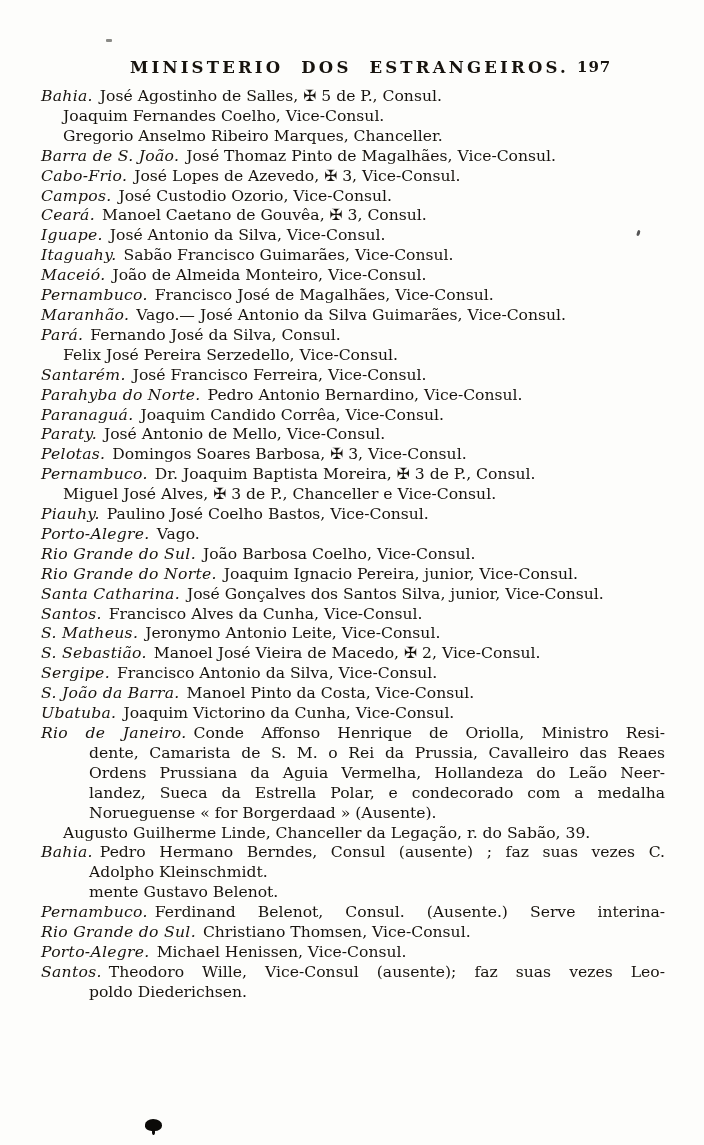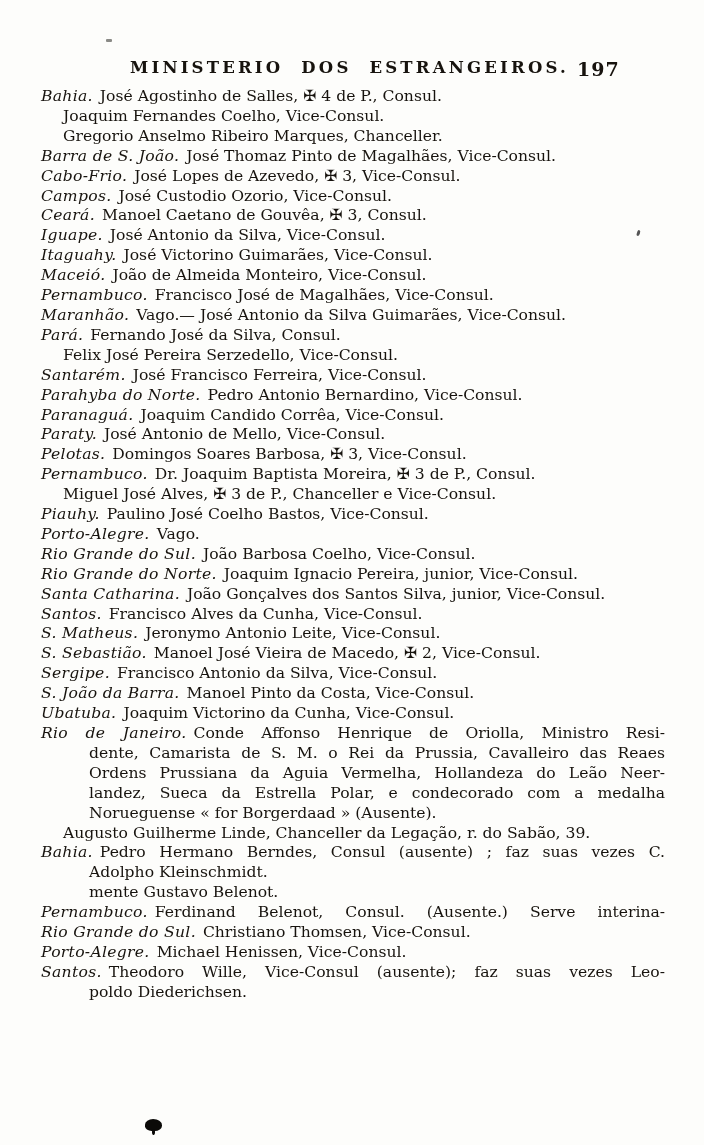--- a/index.html
+++ b/index.html
@@ -14,21 +14,21 @@
   .page{position:relative;width:616px;height:1145px;}
   
   .runhead{position:absolute;top:58px;left:0;width:704px;height:26px;}
   .runhead .title{
     position:absolute;left:130px;top:0;
     font-weight:bold;font-size:16.5px;letter-spacing:3.2px;word-spacing:9px;
     white-space:nowrap;
   }
   .runhead .pagenum{
     position:absolute;left:577px;top:0;
-    font-weight:bold;font-size:19px;letter-spacing:1px;
+    font-weight:bold;font-size:15px;letter-spacing:1px;
   }
   
   .textblock{
     position:absolute;top:87px;left:41px;width:624px;
     font-size:15.6px;line-height:19.9px;
   }
   .line{white-space:nowrap;}
   .line.sub{padding-left:22px;}
   .line.cont{padding-left:48px;}
   .line.just{
@@ -61,46 +61,46 @@
 
 <div class="page">
 
   <div class="runhead">
     <div class="title">MINISTERIO DOS ESTRANGEIROS.</div>
     <div class="pagenum">197</div>
   </div>
 
   <div class="textblock">
     <div>
-        <div class="line entry"><i class="place">Bahia.</i><span>José Agostinho de Salles, ✠ 4 de P., Consul.</span></div>
+        <div class="line entry"><i class="place">Bahia.</i><span>José Agostinho de Salles, ✠ 5 de P., Consul.</span></div>
         <div class="line sub"><span>Joaquim Fernandes Coelho, Vice-Consul.</span></div>
         <div class="line sub"><span>Gregorio Anselmo Ribeiro Marques, Chanceller.</span></div>
         <div class="line entry"><i class="place">Barra de S. João.</i><span>José Thomaz Pinto de Magalhães, Vice-Consul.</span></div>
         <div class="line entry"><i class="place">Cabo-Frio.</i><span>José Lopes de Azevedo, ✠ 3, Vice-Consul.</span></div>
         <div class="line entry"><i class="place">Campos.</i><span>José Custodio Ozorio, Vice-Consul.</span></div>
         <div class="line entry"><i class="place">Ceará.</i><span>Manoel Caetano de Gouvêa, ✠ 3, Consul.</span></div>
         <div class="line entry"><i class="place">Iguape.</i><span>José Antonio da Silva, Vice-Consul.</span></div>
-        <div class="line entry"><i class="place">Itaguahy.</i><span>José Victorino Guimarães, Vice-Consul.</span></div>
+        <div class="line entry"><i class="place">Itaguahy.</i><span>Sabão Francisco Guimarães, Vice-Consul.</span></div>
         <div class="line entry"><i class="place">Maceió.</i><span>João de Almeida Monteiro, Vice-Consul.</span></div>
         <div class="line entry"><i class="place">Pernambuco.</i><span>Francisco José de Magalhães, Vice-Consul.</span></div>
         <div class="line entry"><i class="place">Maranhão.</i><span>Vago.— José Antonio da Silva Guimarães, Vice-Consul.</span></div>
         <div class="line entry"><i class="place">Pará.</i><span>Fernando José da Silva, Consul.</span></div>
         <div class="line sub"><span>Felix José Pereira Serzedello, Vice-Consul.</span></div>
         <div class="line entry"><i class="place">Santarém.</i><span>José Francisco Ferreira, Vice-Consul.</span></div>
         <div class="line entry"><i class="place">Parahyba do Norte.</i><span>Pedro Antonio Bernardino, Vice-Consul.</span></div>
         <div class="line entry"><i class="place">Paranaguá.</i><span>Joaquim Candido Corrêa, Vice-Consul.</span></div>
         <div class="line entry"><i class="place">Paraty.</i><span>José Antonio de Mello, Vice-Consul.</span></div>
         <div class="line entry"><i class="place">Pelotas.</i><span>Domingos Soares Barbosa, ✠ 3, Vice-Consul.</span></div>
         <div class="line entry"><i class="place">Pernambuco.</i><span>Dr. Joaquim Baptista Moreira, ✠ 3 de P., Consul.</span></div>
         <div class="line sub"><span>Miguel José Alves, ✠ 3 de P., Chanceller e Vice-Consul.</span></div>
         <div class="line entry"><i class="place">Piauhy.</i><span>Paulino José Coelho Bastos, Vice-Consul.</span></div>
         <div class="line entry"><i class="place">Porto-Alegre.</i><span>Vago.</span></div>
         <div class="line entry"><i class="place">Rio Grande do Sul.</i><span>João Barbosa Coelho, Vice-Consul.</span></div>
         <div class="line entry"><i class="place">Rio Grande do Norte.</i><span>Joaquim Ignacio Pereira, junior, Vice-Consul.</span></div>
-        <div class="line entry"><i class="place">Santa Catharina.</i><span>João Gonçalves dos Santos Silva, junior, Vice-Consul.</span></div>
+        <div class="line entry"><i class="place">Santa Catharina.</i><span>José Gonçalves dos Santos Silva, junior, Vice-Consul.</span></div>
         <div class="line entry"><i class="place">Santos.</i><span>Francisco Alves da Cunha, Vice-Consul.</span></div>
         <div class="line entry"><i class="place">S. Matheus.</i><span>Jeronymo Antonio Leite, Vice-Consul.</span></div>
         <div class="line entry"><i class="place">S. Sebastião.</i><span>Manoel José Vieira de Macedo, ✠ 2, Vice-Consul.</span></div>
         <div class="line entry"><i class="place">Sergipe.</i><span>Francisco Antonio da Silva, Vice-Consul.</span></div>
         <div class="line entry"><i class="place">S. João da Barra.</i><span>Manoel Pinto da Costa, Vice-Consul.</span></div>
         <div class="line entry"><i class="place">Ubatuba.</i><span>Joaquim Victorino da Cunha, Vice-Consul.</span></div>
       </div>
     <div>
         <div class="line entry just"><i class="place">Rio de Janeiro.</i><span>Conde Affonso Henrique de Oriolla, Ministro Resi-</span></div>
         <div class="line cont just"><span>dente, Camarista de S. M. o Rei da Prussia, Cavalleiro das Reaes</span></div>

